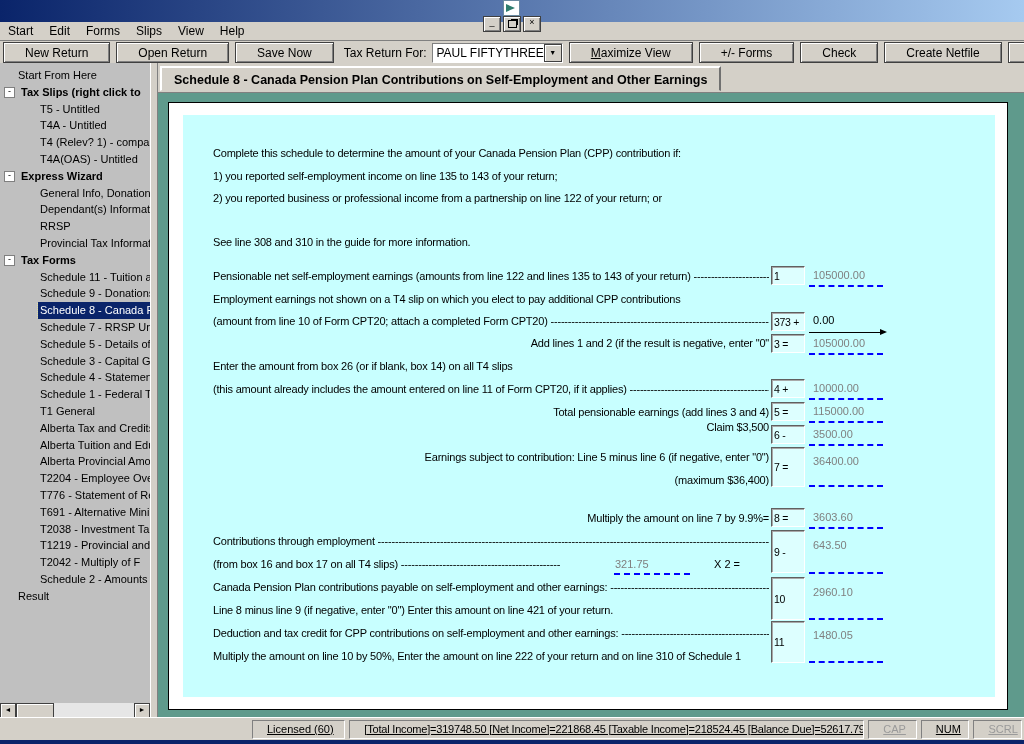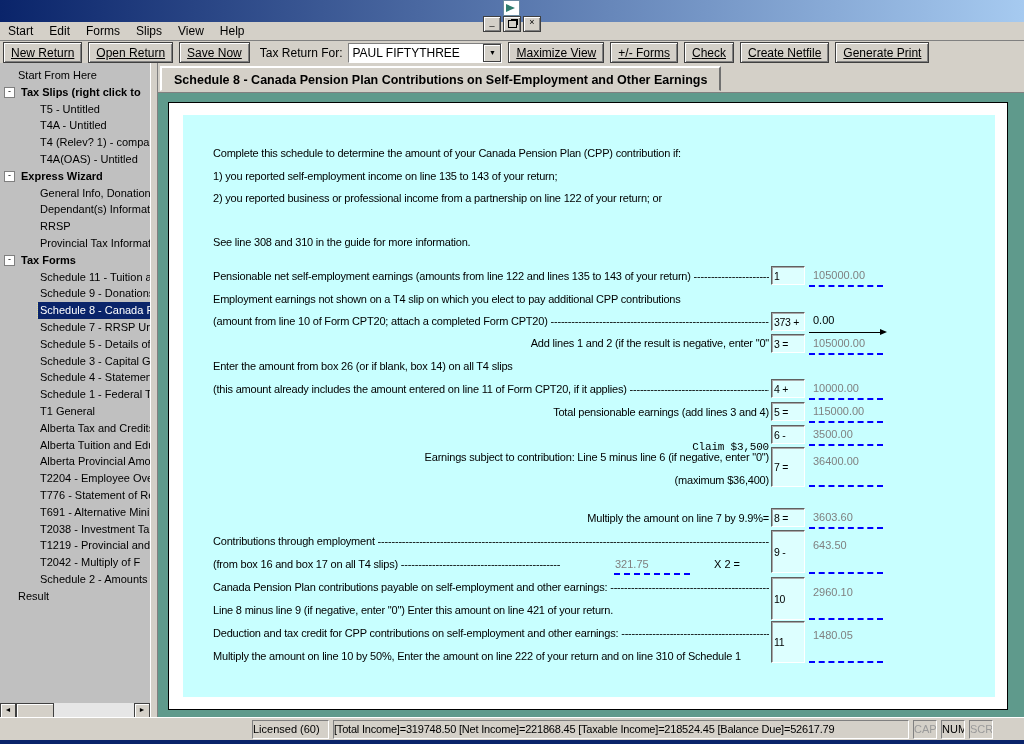--- a/index.html
+++ b/index.html
@@ -26,21 +26,21 @@
   
   .menubar{height:18px;background:#d4d0c8;display:flex;align-items:center;
     border-bottom:1px solid #808080;box-shadow:0 1px 0 #fff;}
   .menu-item{padding:1px 8px;font-size:12px;color:#000;}
 
   
   .toolbar{height:23px;background:#d4d0c8;display:flex;align-items:center;
     padding-left:3px;gap:6px;border-bottom:1px solid #808080;}
   .tb-btn{height:19px;background:#d4d0c8;border:1px solid #404040;
     box-shadow:inset 1px 1px 0 #fff,inset -1px -1px 0 #808080;
-    font-size:12px;padding:0 7px;display:flex;align-items:center;white-space:nowrap;text-decoration:underline;}
+    font-size:12px;padding:0 21px;display:flex;align-items:center;white-space:nowrap;}
   .tb-btn .lbl{display:block;}
   .ul1 .lbl::first-letter{text-decoration:underline;}
   .tb-label{font-size:12px;margin-left:4px;white-space:nowrap;}
   .dropdown{width:152px;height:18px;background:#fff;border:1px solid;
     border-color:#808080 #fff #fff #808080;display:flex;align-items:center;}
   .dropdown .dd-text{flex:1;font-size:12px;padding-left:3px;white-space:nowrap;overflow:hidden;}
   .dd-btn{width:16px;height:16px;background:#d4d0c8;border:1px solid #404040;
     box-shadow:inset 1px 1px 0 #fff;font-size:7px;text-align:center;line-height:15px;color:#000;}
 
   
@@ -95,23 +95,23 @@
     border-left:7px solid #000;border-top:3.5px solid transparent;border-bottom:3.5px solid transparent;}
   .finline{position:absolute;font-size:11px;white-space:nowrap;}
   .finline.gray{color:#808080;}
   .fdash.inline{left:445px;width:76px;}
 
   
   .statusbar{position:absolute;left:0;right:0;bottom:4px;height:23px;background:#d4d0c8;
     display:flex;align-items:center;gap:4px;padding:0 2px;box-sizing:border-box;
     border-top:1px solid #fff;}
   .sb-spacer{flex:0 0 246px;}
-  .sb-panel{height:17px;line-height:17px;font-size:11px;padding:0 0;
+  .sb-panel{height:17px;line-height:17px;font-size:11px;padding:0 14px;
     border:1px solid;border-color:#808080 #fff #fff #808080;
-    white-space:nowrap;overflow:hidden;box-sizing:content-box;}
+    white-space:nowrap;overflow:hidden;box-sizing:content-box;text-decoration:underline;}
   .sb-lic{width:75px;}
   .sb-sum{width:574px;letter-spacing:-0.2px;}
   .sb-key{width:22px;text-align:center;}
   .sb-key.off{color:#9a9a9a;}
   .win-bottom{position:absolute;left:0;right:0;bottom:0;height:4px;background:#0a246a;}
 </style>
 </head>
 <body>
 
 <div class="window">
@@ -304,21 +304,21 @@
             <div class="fdash" style="top: 248px;"></div>
             <div class="flabel" style="top: 257px;">Enter the amount from box 26 (or if blank, box 14) on all T4 slips</div>
             <div class="flabel" style="top: 280px;">(this amount already includes the amount entered on line 11 of Form CPT20, if it applies) ----------------------------------------------</div>
             <div class="fbox" style="top: 276px; height: 19px;">4 +</div>
             <div class="fval" style="top: 279px;">10000.00</div>
             <div class="fdash" style="top: 293px;"></div>
             <div class="flabel r" style="top: 303px;">Total pensionable earnings (add lines 3 and 4)</div>
             <div class="fbox" style="top: 299px; height: 19px;">5 =</div>
             <div class="fval" style="top: 302px;">115000.00</div>
             <div class="fdash" style="top: 316px;"></div>
-            <div class="flabel r" style="top: 338px; font-family: Liberation Mono, monospace;">Claim $3,500</div>
+            <div class="flabel r" style="top: 318px;">Claim $3,500</div>
             <div class="fbox" style="top: 322px; height: 19px;">6 -</div>
             <div class="fval" style="top: 325px;">3500.00</div>
             <div class="fdash" style="top: 339px;"></div>
             <div class="flabel r" style="top: 348px;">Earnings subject to contribution: Line 5 minus line 6 (if negative, enter "0")</div>
             <div class="fbox" style="top: 344px; height: 40px;">7 =</div>
             <div class="fval" style="top: 352px;">36400.00</div>
             <div class="fdash" style="top: 380px;"></div>
             <div class="flabel r" style="top: 371px;">(maximum $36,400)</div>
             <div class="flabel r" style="top: 409px;">Multiply the amount on line 7 by 9.9%=</div>
             <div class="fbox" style="top: 405px; height: 19px;">8 =</div>

